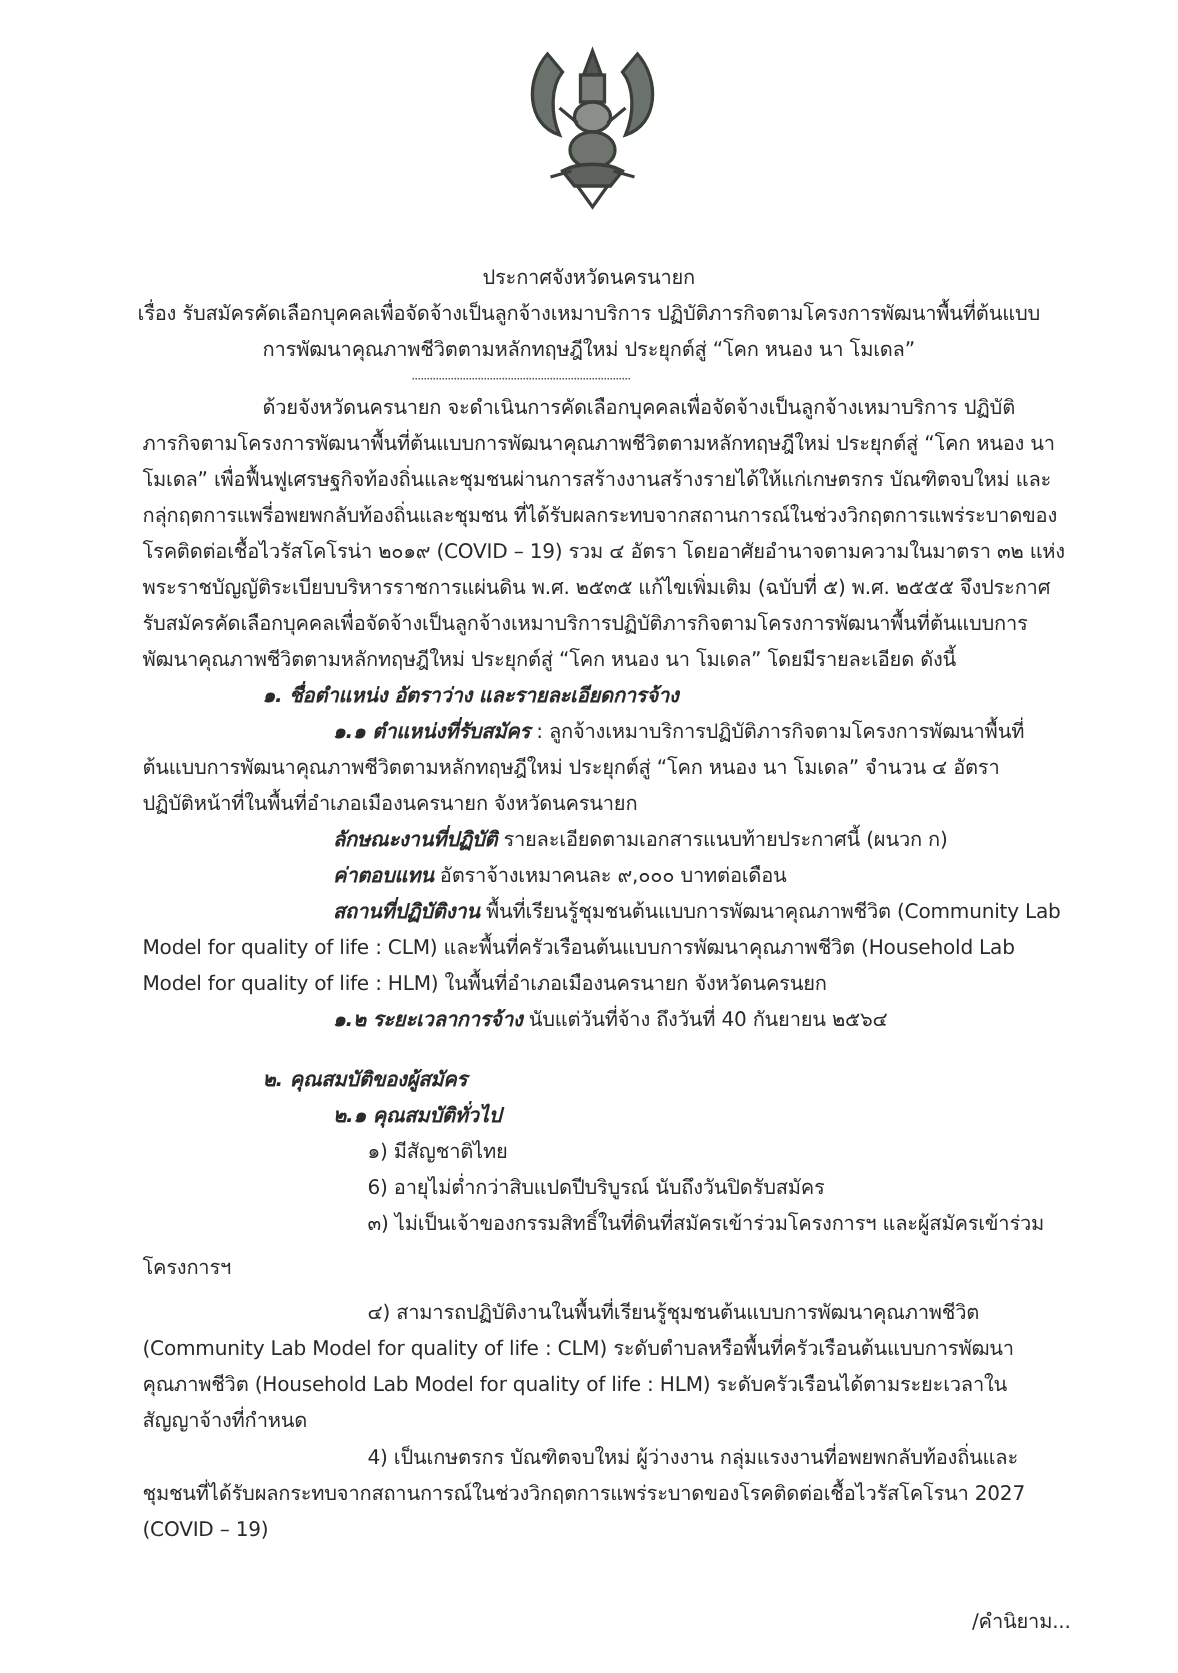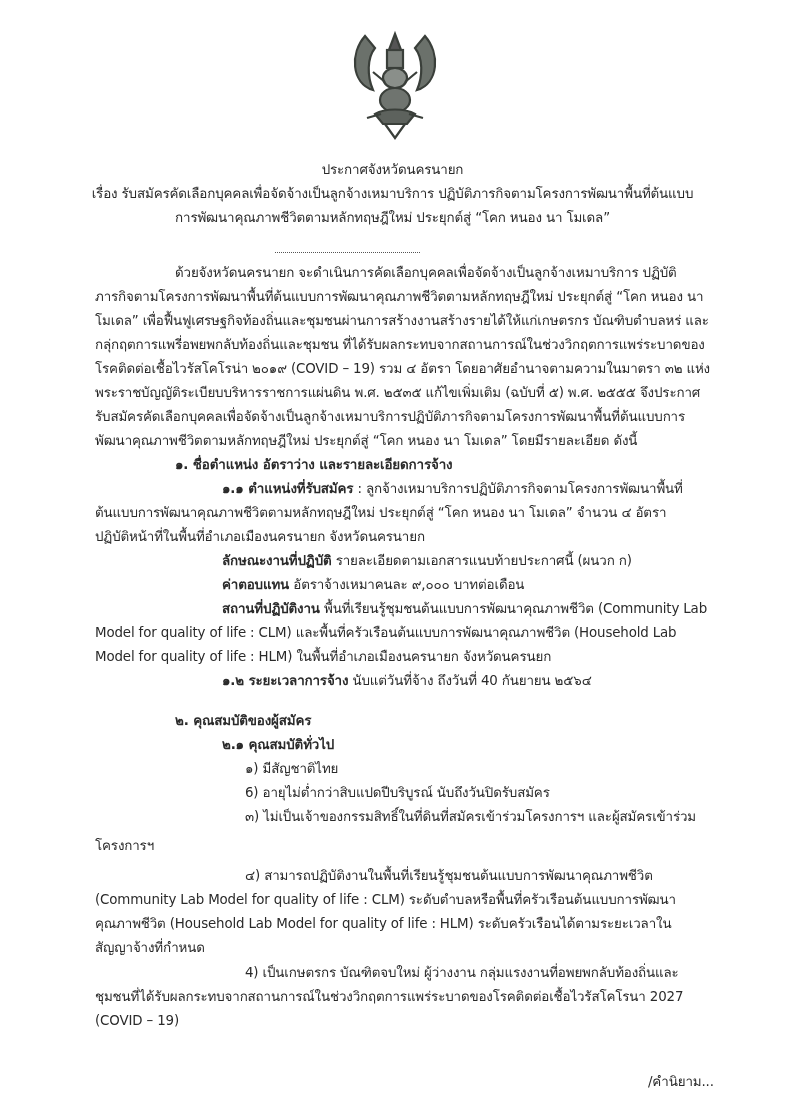--- a/index.html
+++ b/index.html
@@ -3,22 +3,22 @@
 <meta charset="utf-8">
 <style>
   html, body { margin: 0; padding: 0; background: #ffffff; }
   body {
     width: 785px; height: 1115px; position: relative; overflow: hidden;
     font-family: "DejaVu Sans", "Liberation Sans", sans-serif;
     color: #2a2a2a;
   }
   .emblem { position: absolute; left: 345px; top: 28px; width: 100px; height: 112px; }
   .line { position: absolute; white-space: nowrap; font-size: 13.4px; line-height: 20px; letter-spacing: -0.15px; }
-  .center { left: 0; width: 785px; text-align: center; }
-  .b { font-weight: bold; }
+  .center { left: 0; width: 785px; text-align: center; margin-top: 16px; }
+  .b { font-weight: bold; font-style: italic; }
   .dots { position: absolute; left: 275px; width: 145px; top: 252px; border-bottom: 1.2px dotted #555; }
 </style>
 </head>
 <body>
 
 <svg class="emblem" viewBox="0 0 100 112">
   <g fill="none" stroke="#3a3f3a" stroke-width="2.2">
     <path d="M20 8 C5 25 6 55 28 62 C22 48 22 30 30 20 Z" fill="#6b716b"></path>
     <path d="M80 8 C95 25 94 55 72 62 C78 48 78 30 70 20 Z" fill="#6b716b"></path>
     <path d="M50 6 L44 22 L56 22 Z" fill="#555"></path>
@@ -32,21 +32,21 @@
   </g>
 </svg>
 
 <div class="line center" style="top:160px">ประกาศจังหวัดนครนายก</div>
 <div class="line center" style="top:184px">เรื่อง  รับสมัครคัดเลือกบุคคลเพื่อจัดจ้างเป็นลูกจ้างเหมาบริการ ปฏิบัติภารกิจตามโครงการพัฒนาพื้นที่ต้นแบบ</div>
 <div class="line center" style="top:208px">การพัฒนาคุณภาพชีวิตตามหลักทฤษฎีใหม่ ประยุกต์สู่ “โคก หนอง นา โมเดล”</div>
 <div class="dots"></div>
 
 <div class="line" style="left:175px;top:263px">ด้วยจังหวัดนครนายก จะดำเนินการคัดเลือกบุคคลเพื่อจัดจ้างเป็นลูกจ้างเหมาบริการ ปฏิบัติ</div>
 <div class="line" style="left:95px;top:287px">ภารกิจตามโครงการพัฒนาพื้นที่ต้นแบบการพัฒนาคุณภาพชีวิตตามหลักทฤษฎีใหม่ ประยุกต์สู่ “โคก หนอง นา</div>
-<div class="line" style="left:95px;top:311px">โมเดล” เพื่อฟื้นฟูเศรษฐกิจท้องถิ่นและชุมชนผ่านการสร้างงานสร้างรายได้ให้แก่เกษตรกร บัณฑิบตำบลหร่ และ</div>
+<div class="line" style="left:95px;top:311px">โมเดล” เพื่อฟื้นฟูเศรษฐกิจท้องถิ่นและชุมชนผ่านการสร้างงานสร้างรายได้ให้แก่เกษตรกร บัณฑิตจบใหม่ และ</div>
 <div class="line" style="left:95px;top:335px">กลุ่กฤตการแพรี่อพยพกลับท้องถิ่นและชุมชน ที่ได้รับผลกระทบจากสถานการณ์ในช่วงวิกฤตการแพร่ระบาดของ</div>
 <div class="line" style="left:95px;top:359px">โรคติดต่อเชื้อไวรัสโคโรน่า ๒๐๑๙ (COVID – 19) รวม ๔ อัตรา โดยอาศัยอำนาจตามความในมาตรา ๓๒ แห่ง</div>
 <div class="line" style="left:95px;top:383px">พระราชบัญญัติระเบียบบริหารราชการแผ่นดิน พ.ศ. ๒๕๓๕ แก้ไขเพิ่มเติม (ฉบับที่ ๕) พ.ศ. ๒๕๕๕ จึงประกาศ</div>
 <div class="line" style="left:95px;top:407px">รับสมัครคัดเลือกบุคคลเพื่อจัดจ้างเป็นลูกจ้างเหมาบริการปฏิบัติภารกิจตามโครงการพัฒนาพื้นที่ต้นแบบการ</div>
 <div class="line" style="left:95px;top:431px">พัฒนาคุณภาพชีวิตตามหลักทฤษฎีใหม่ ประยุกต์สู่ “โคก หนอง นา โมเดล” โดยมีรายละเอียด ดังนี้</div>
 
 <div class="line b" style="left:175px;top:455px">๑.  ชื่อตำแหน่ง อัตราว่าง และรายละเอียดการจ้าง</div>
 <div class="line" style="left:222px;top:479px">
   <span class="b">๑.๑ ตำแหน่งที่รับสมัคร</span><span>  : ลูกจ้างเหมาบริการปฏิบัติภารกิจตามโครงการพัฒนาพื้นที่</span>
 </div>

